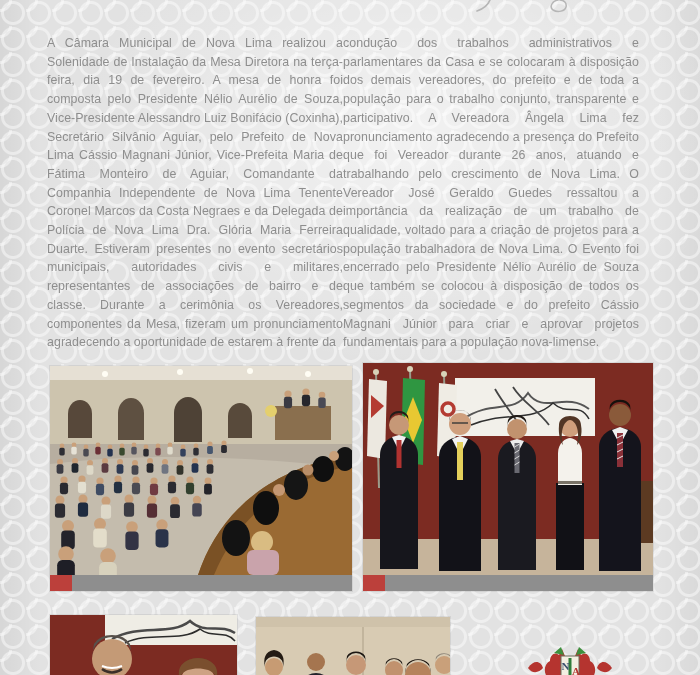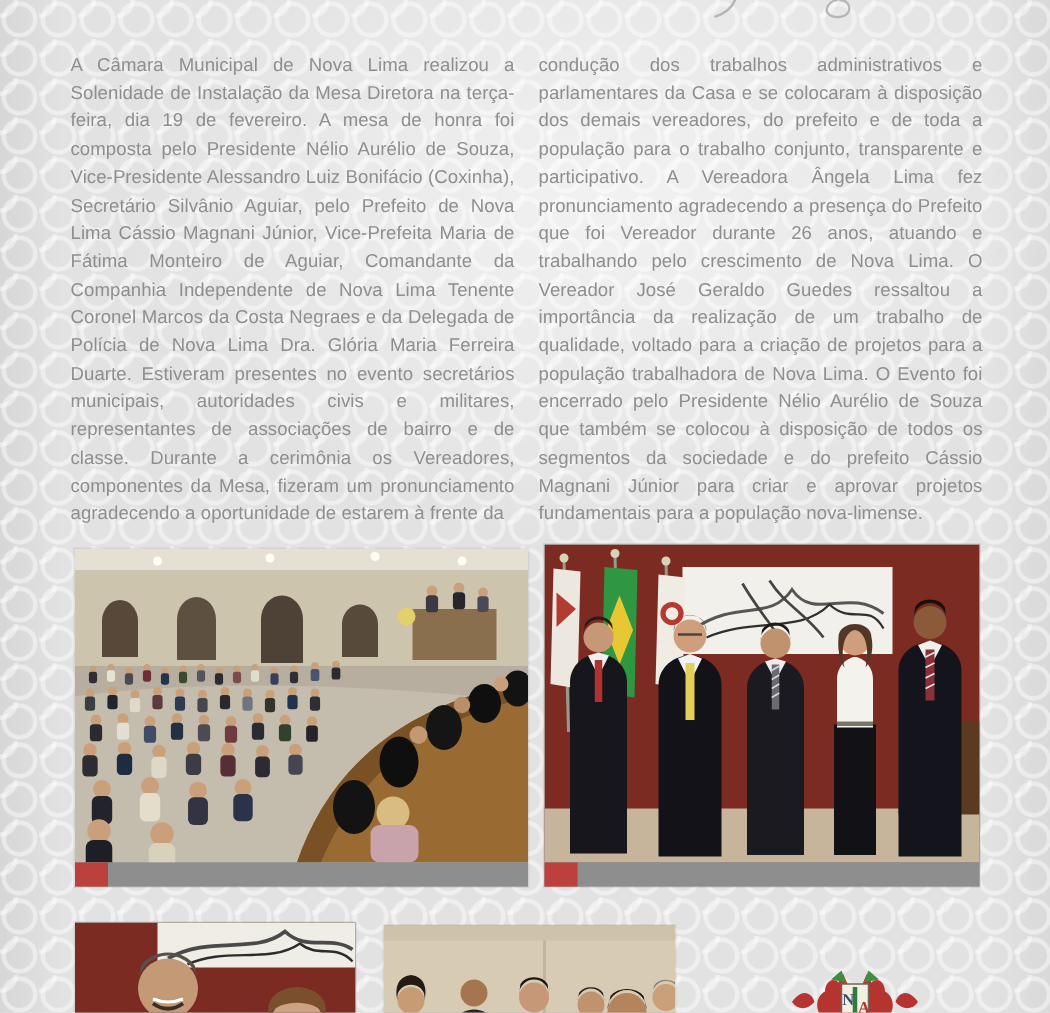--- a/index.html
+++ b/index.html
@@ -10,21 +10,21 @@
     background-image:
       radial-gradient(ellipse 460px 320px at 58% 20%, rgba(255,255,255,.55), rgba(255,255,255,0) 72%),
       radial-gradient(circle at 0px 0px, rgba(255,255,255,0) 8.5px, rgba(255,255,255,.45) 9.5px, rgba(255,255,255,.45) 11.5px, rgba(255,255,255,0) 12.5px),
       radial-gradient(circle at 13px 13px, rgba(255,255,255,0) 8.5px, rgba(255,255,255,.45) 9.5px, rgba(255,255,255,.45) 11.5px, rgba(255,255,255,0) 12.5px),
       linear-gradient(90deg, rgba(0,0,0,.05), rgba(0,0,0,0) 6%, rgba(0,0,0,0) 94%, rgba(0,0,0,.04));
     background-size:100% 100%, 26px 26px, 26px 26px, 100% 100%;
   }
   .script-remnant{position:absolute;left:468px;top:0;width:120px;height:16px;}
   .article{
     position:absolute;left:47px;top:34px;width:608px;
-    display:flex;gap:16px;
+    display:flex;
   }
   .article .col{
     width:296px;
     color:#8e8e8e;
     font-size:12.4px;
     line-height:18.7px;
     text-align:justify;
     letter-spacing:.05px;
   }
   .photo{

